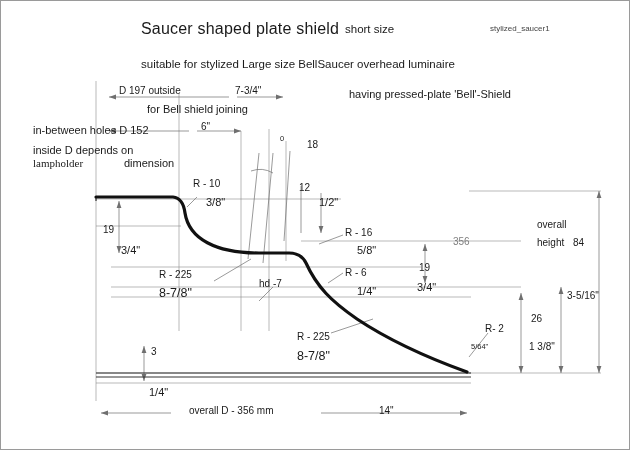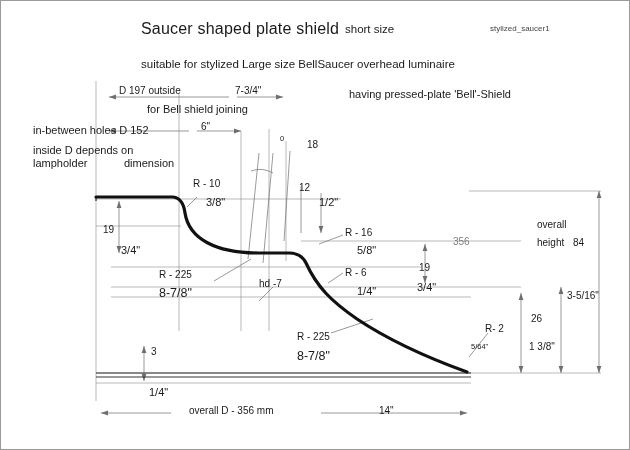--- a/index.html
+++ b/index.html
@@ -138,21 +138,21 @@
   <div class="t sub" style="left:140px;top:57px;">suitable  for stylized  Large size  BellSaucer  overhead  luminaire</div>
   <div class="t lbl-s" style="left:348px;top:87px;">having  pressed-plate  'Bell'-Shield</div>
 
   <div class="t lbl" style="left:118px;top:84px;">D  197    outside</div>
   <div class="t lbl" style="left:234px;top:84px;">7-3/4"</div>
   <div class="t lbl-s" style="left:146px;top:102px;">for Bell shield  joining</div>
 
   <div class="t lbl-s" style="left:32px;top:123px;">in-between  holes  D 152</div>
   <div class="t lbl" style="left:200px;top:120px;">6"</div>
   <div class="t lbl-s" style="left:32px;top:143px;">inside D   depends on</div>
-  <div class="t lbl-s" style="left:32px;top:156px;">lampholder</div>
+  <div class="t lbl-s" style="left:32px;top:156px;font-family:Liberation Serif, serif;">lampholder</div>
   <div class="t lbl-s" style="left:103px;top:156px;padding-left:20px;">dimension</div>
 
   <div class="t lbl" style="left:262px;top:138px;margin-left:44px;">18</div>
   <div class="t lbl-xs" style="left:279px;top:133px;">0</div>
   <div class="t lbl" style="left:298px;top:181px;">12</div>
 
   <div class="t lbl" style="left:192px;top:177px;">R - 10</div>
   <div class="t lbl-s" style="left:205px;top:195px;">3/8"</div>
 
   <div class="t lbl" style="left:344px;top:226px;">R - 16</div>

